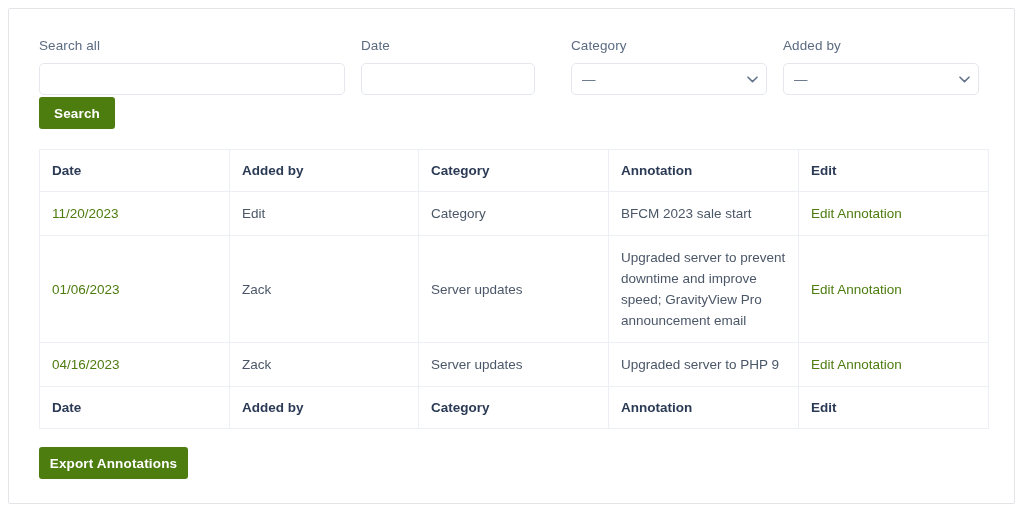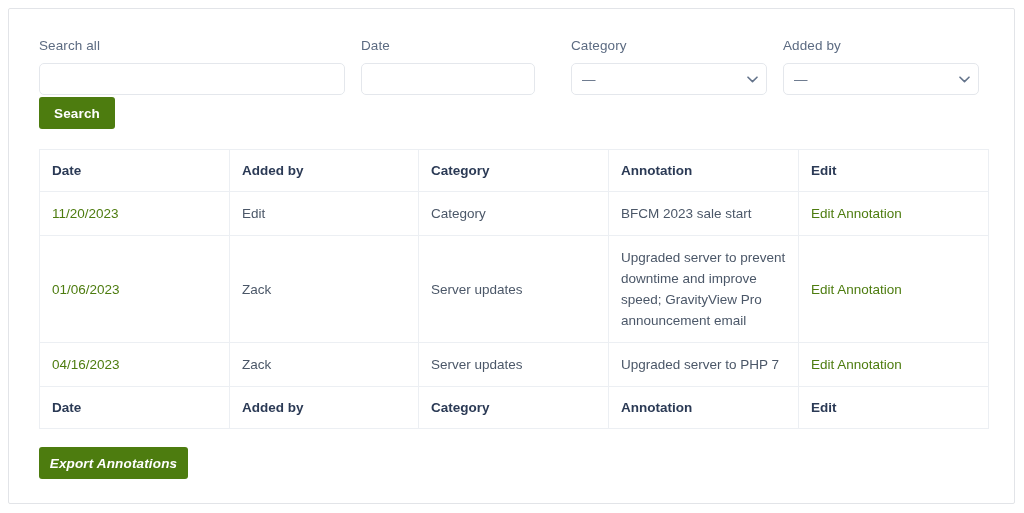--- a/index.html
+++ b/index.html
@@ -117,21 +117,20 @@
     left: 30px;
     top: 88px;
     width: 76px;
     height: 32px;
   }
   .btn-export {
     left: 30px;
     top: 438px;
     width: 149px;
     height: 32px;
-    font-style: italic;
   }
 
   
   .table-wrap {
     position: absolute;
     left: 30px;
     top: 140px;
     width: 949px;
   }
   table.annotations {
@@ -247,21 +246,21 @@
           <td class="cell-date"><a>01/06/2023</a></td>
           <td>Zack</td>
           <td>Server updates</td>
           <td class="cell-annot">Upgraded server to prevent downtime and improve speed; GravityView Pro announcement email</td>
           <td class="cell-edit"><a>Edit Annotation</a></td>
         </tr>
         <tr>
           <td class="cell-date"><a>04/16/2023</a></td>
           <td>Zack</td>
           <td>Server updates</td>
-          <td class="cell-annot">Upgraded server to PHP 7</td>
+          <td class="cell-annot">Upgraded server to PHP 9</td>
           <td class="cell-edit"><a>Edit Annotation</a></td>
         </tr>
       </tbody>
       <tfoot>
         <tr>
           <th>Date</th>
           <th>Added by</th>
           <th>Category</th>
           <th>Annotation</th>
           <th>Edit</th>

